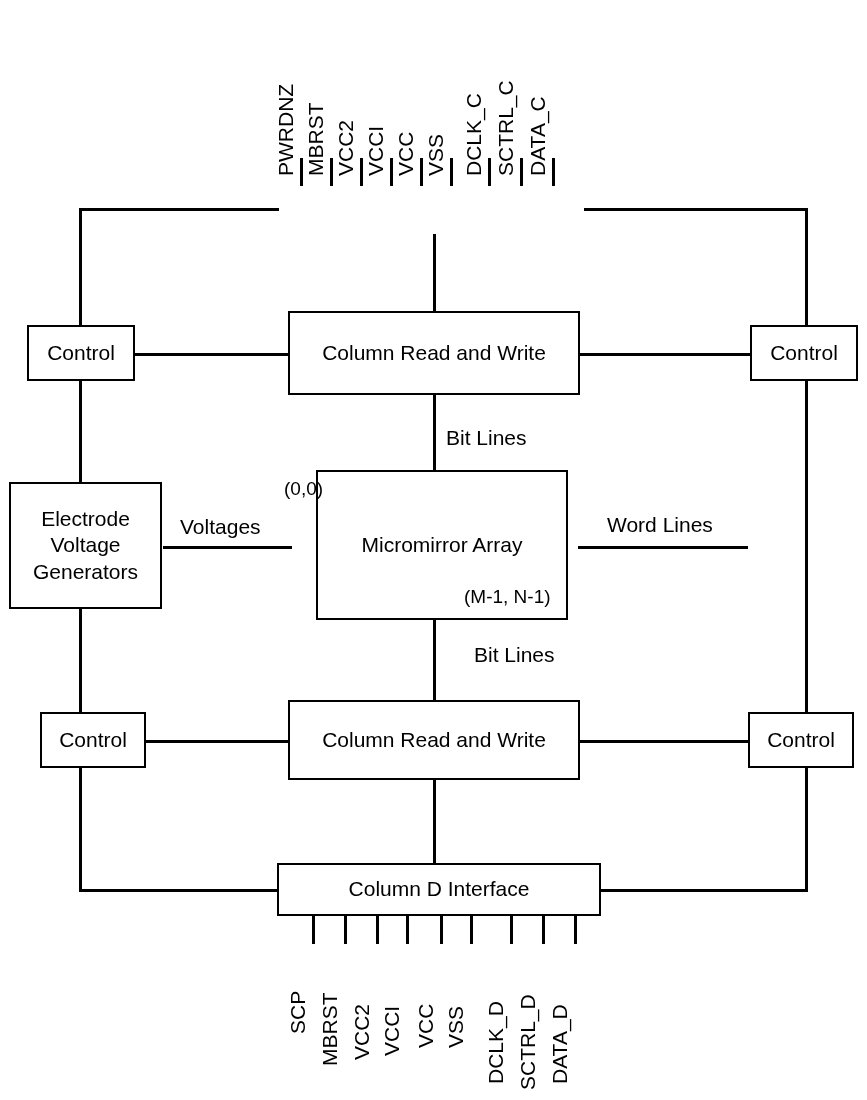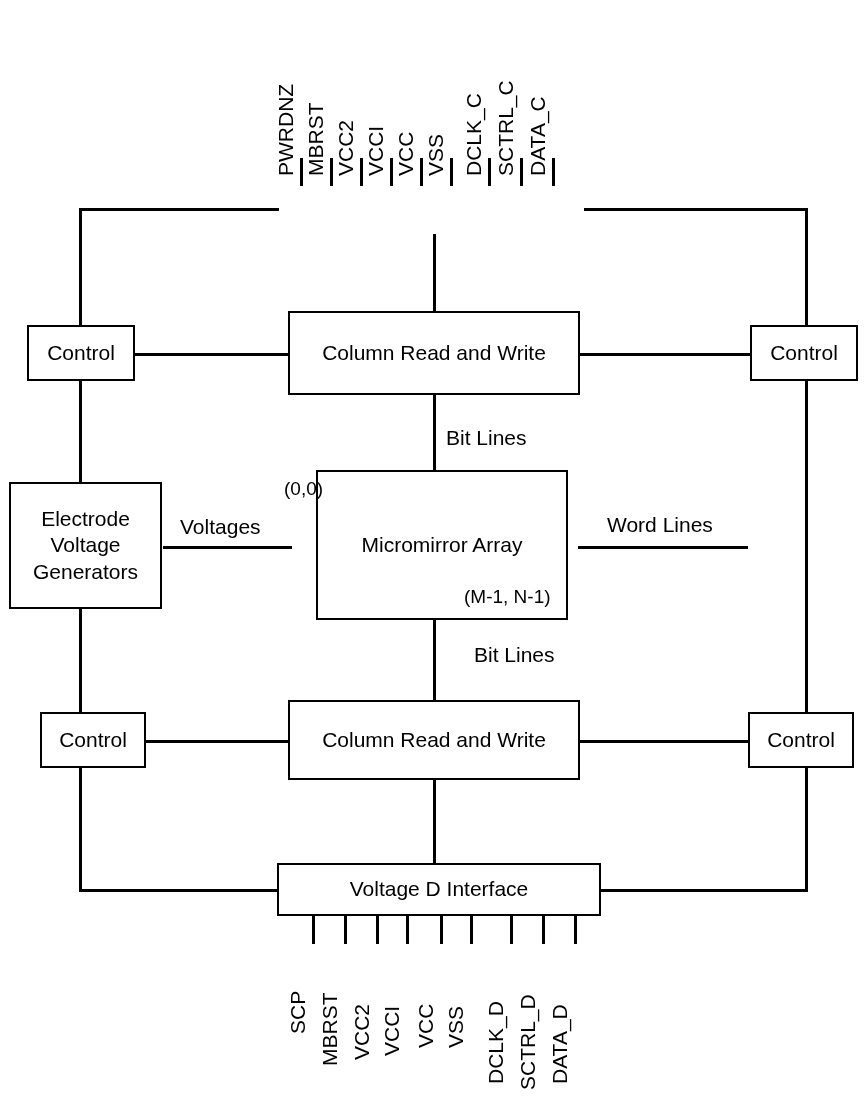--- a/index.html
+++ b/index.html
@@ -163,21 +163,21 @@
 
   <div class="box" style="left:40px; top:712px; width:106px; height:56px;">
     <span class="inner">Control</span>
   </div>
 
   <div class="box" style="left:748px; top:712px; width:106px; height:56px;">
     <span class="inner">Control</span>
   </div>
 
   <div class="box" style="left:277px; top:863px; width:324px; height:53px;">
-    <span class="inner">Voltage D Interface</span>
+    <span class="inner">Column D Interface</span>
   </div>
 
   <div class="label" style="left:443px; top:426px;">Bit Lines</div>
   <div class="label" style="left:471px; top:643px;">Bit Lines</div>
   <div class="label" style="left:177px; top:515px;">Voltages</div>
   <div class="label" style="left:604px; top:513px;">Word Lines</div>
 
   <div class="pin-line" style="left:312px; top:916px; height:28px;"></div>
   <div class="pin-line" style="left:344px; top:916px; height:28px;"></div>
   <div class="pin-line" style="left:376px; top:916px; height:28px;"></div>

